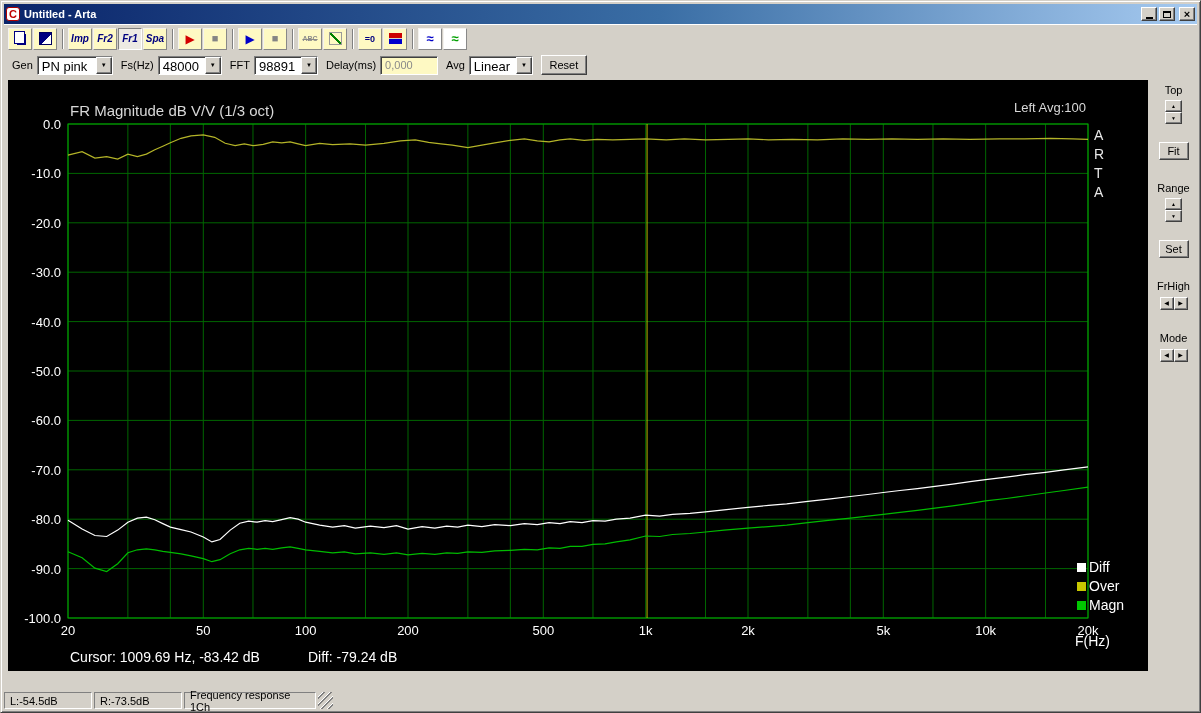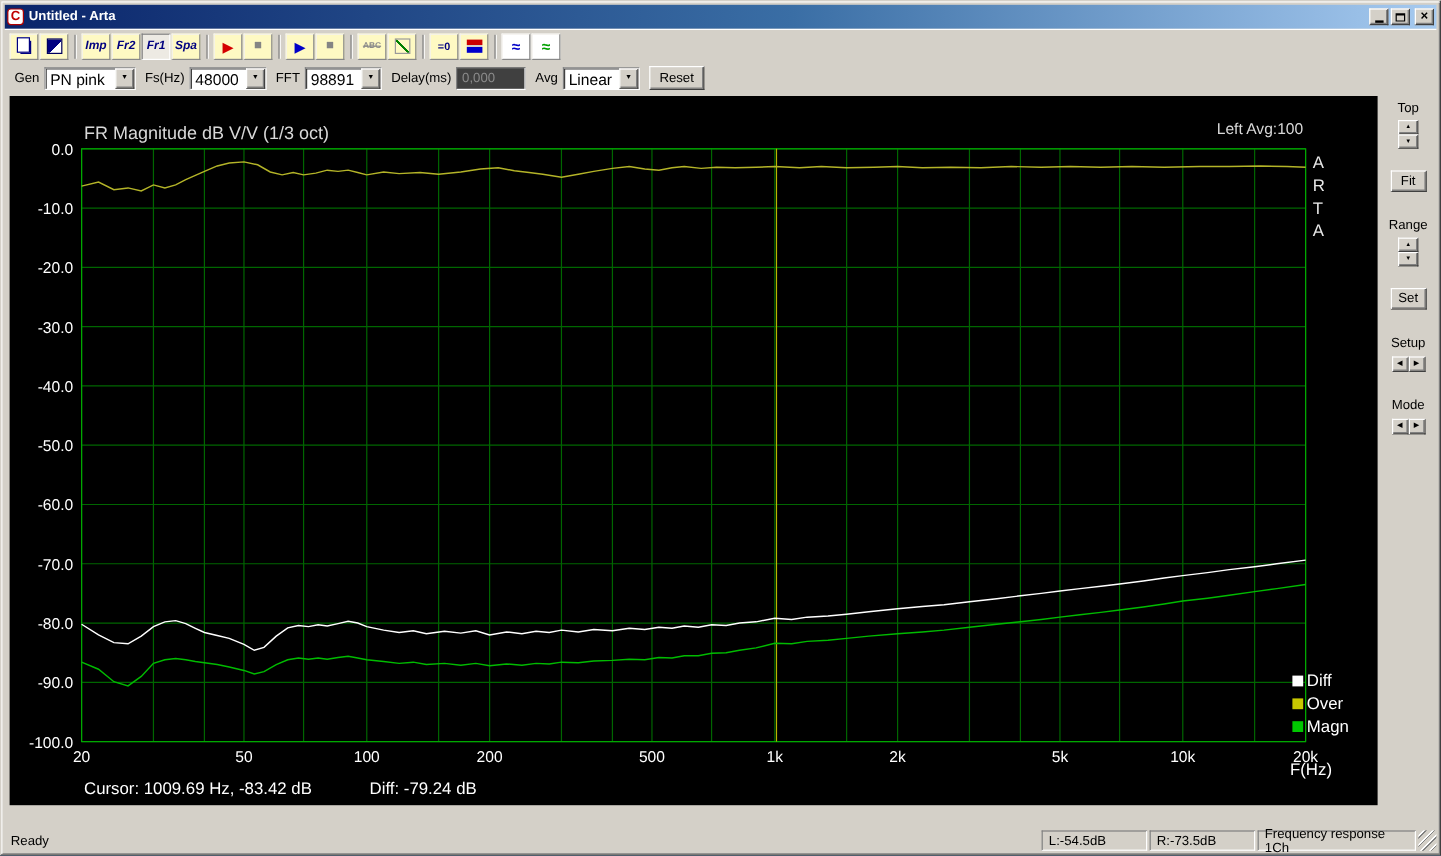--- a/index.html
+++ b/index.html
@@ -62,21 +62,21 @@
   .settingsbar{ height:26px; display:flex; align-items:center; padding-left:6px; flex:none; }
   .lbl{ margin:0 4px 0 8px; color:#000; }
   .combo{ height:19px; background:#fff; display:inline-flex; align-items:stretch;
     border:1px solid; border-color:#808080 #fff #fff #808080;
     box-shadow: inset 1px 1px 0 #404040; }
   .combo-text{ flex:1; padding:2px 3px 0 4px; font-size:13px; color:#000; white-space:nowrap; overflow:hidden; }
   .combo-btn{ width:16px; background:#d4d0c8; border:1px solid; border-color:#fff #404040 #404040 #fff;
     box-shadow: inset -1px -1px 0 #808080; display:flex; align-items:center; justify-content:center;
     font-size:6px; color:#000; }
   .w76{ width:76px; } .w64{ width:64px; }
-  .delay-input{ width:58px; height:19px; background:#404040; color:#8a8a8a; font-size:11px;
+  .delay-input{ width:58px; height:19px; background:#fef9c3; color:#8a8a8a; font-size:11px;
     border:1px solid; border-color:#808080 #fff #fff #808080; box-shadow: inset 1px 1px 0 #404040;
     padding:0 4px; font-family:"Liberation Sans",sans-serif; }
   .btn{ background:#d4d0c8; border:1px solid; border-color:#fff #404040 #404040 #fff;
     box-shadow: inset -1px -1px 0 #808080; color:#000; font-size:11px; cursor:default;
     font-family:"Liberation Sans",sans-serif; }
   .reset{ width:46px; height:20px; margin-left:8px; }
 
   
   .main{ flex:1; display:flex; padding:2px 0 2px 4px; gap:2px; }
   .chart-panel{ width:1140px; height:591px; background:#000; position:relative; flex:none; }
@@ -294,34 +294,33 @@
         <button class="spin">▲</button>
         <button class="spin">▼</button>
       </div>
       <button class="btn rp-btn">Fit</button>
       <div class="rp-label gap-lg">Range</div>
       <div class="vspin">
         <button class="spin">▲</button>
         <button class="spin">▼</button>
       </div>
       <button class="btn rp-btn">Set</button>
-      <div class="rp-label gap-lg">Setup</div>
+      <div class="rp-label gap-lg">FrHigh</div>
       <div class="hspin">
         <button class="spin">◀</button>
         <button class="spin">▶</button>
       </div>
       <div class="rp-label gap-lg">Mode</div>
       <div class="hspin">
         <button class="spin">◀</button>
         <button class="spin">▶</button>
       </div>
     </div>
   </div>
 
   <div class="statusbar">
-    <span class="sb-pane sb-ready">Ready</span>
     <span class="sb-pane sb-sunken sb-l">L:-54.5dB</span>
     <span class="sb-pane sb-sunken sb-r">R:-73.5dB</span>
     <span class="sb-pane sb-sunken sb-mode">Frequency response 1Ch</span>
     <span class="sb-grip"></span>
   </div>
 
 </div>
 
 </body></html>

